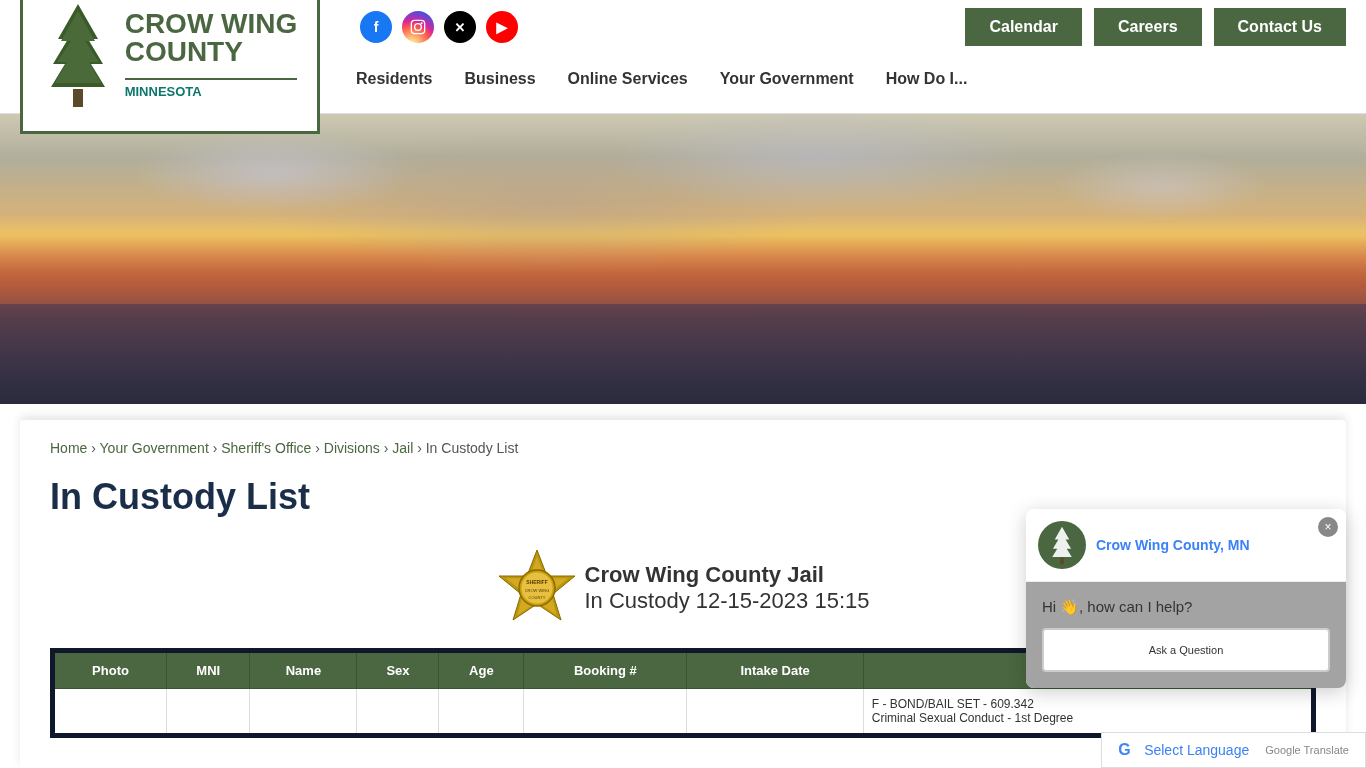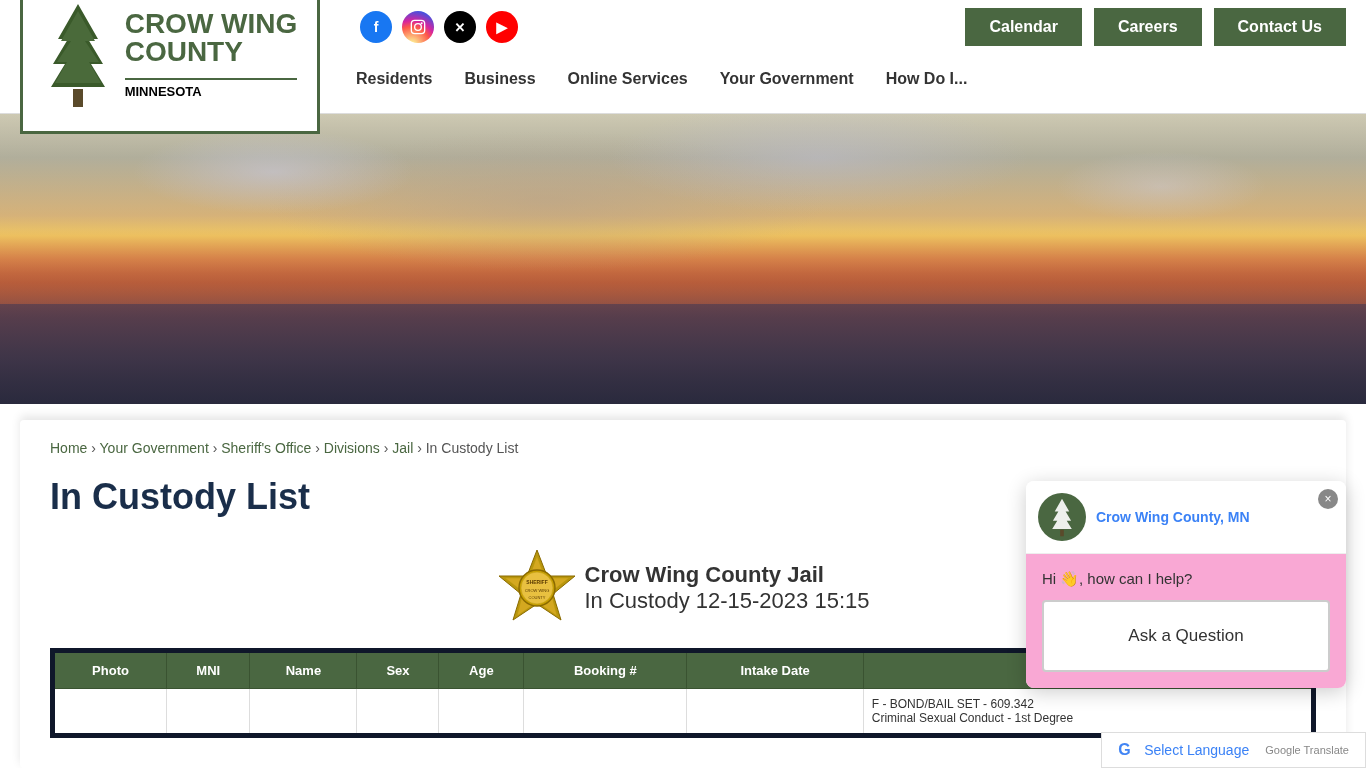--- a/index.html
+++ b/index.html
@@ -118,21 +118,21 @@
     }
     .logo-tree {
       width: 70px;
       height: 110px;
     }
     .logo-text {
       text-align: left;
     }
     .logo-crow { font-size: 28px; font-weight: 900; color: #4a6741; line-height: 1; }
     .logo-wing { font-size: 28px; font-weight: 900; color: #4a6741; line-height: 1; }
-    .logo-mn { font-size: 13px; color: #000000; border-top: 2px solid #4a6741; padding-top: 4px; margin-top: 12px; font-weight: 600; }
+    .logo-mn { font-size: 13px; color: #0f766e; border-top: 2px solid #4a6741; padding-top: 4px; margin-top: 12px; font-weight: 600; }
 
     
     .hero {
       width: 100%;
       height: 290px;
       background: linear-gradient(
         to bottom,
         #b8c9d4 0%,
         #8fa3b3 15%,
         #c4a882 35%,
@@ -283,34 +283,34 @@
       border: none;
       border-radius: 50%;
       cursor: pointer;
       font-size: 12px;
       display: flex;
       align-items: center;
       justify-content: center;
     }
     .chatbot-body {
       padding: 16px;
-      background: #f9a8d4;
+      background: #a3a3a3;
     }
     .chatbot-greeting {
       font-size: 15px;
       color: #333;
       margin-bottom: 12px;
     }
     .chatbot-ask-btn {
       width: 100%;
-      padding: 24px;
+      padding: 14px;
       background: #fff;
       border: 2px solid #ccc;
       border-radius: 4px;
-      font-size: 17px;
+      font-size: 11px;
       cursor: pointer;
       color: #333;
       font-weight: 500;
     }
 
     
     .translate-bar {
       position: fixed;
       bottom: 0;
       right: 0;

